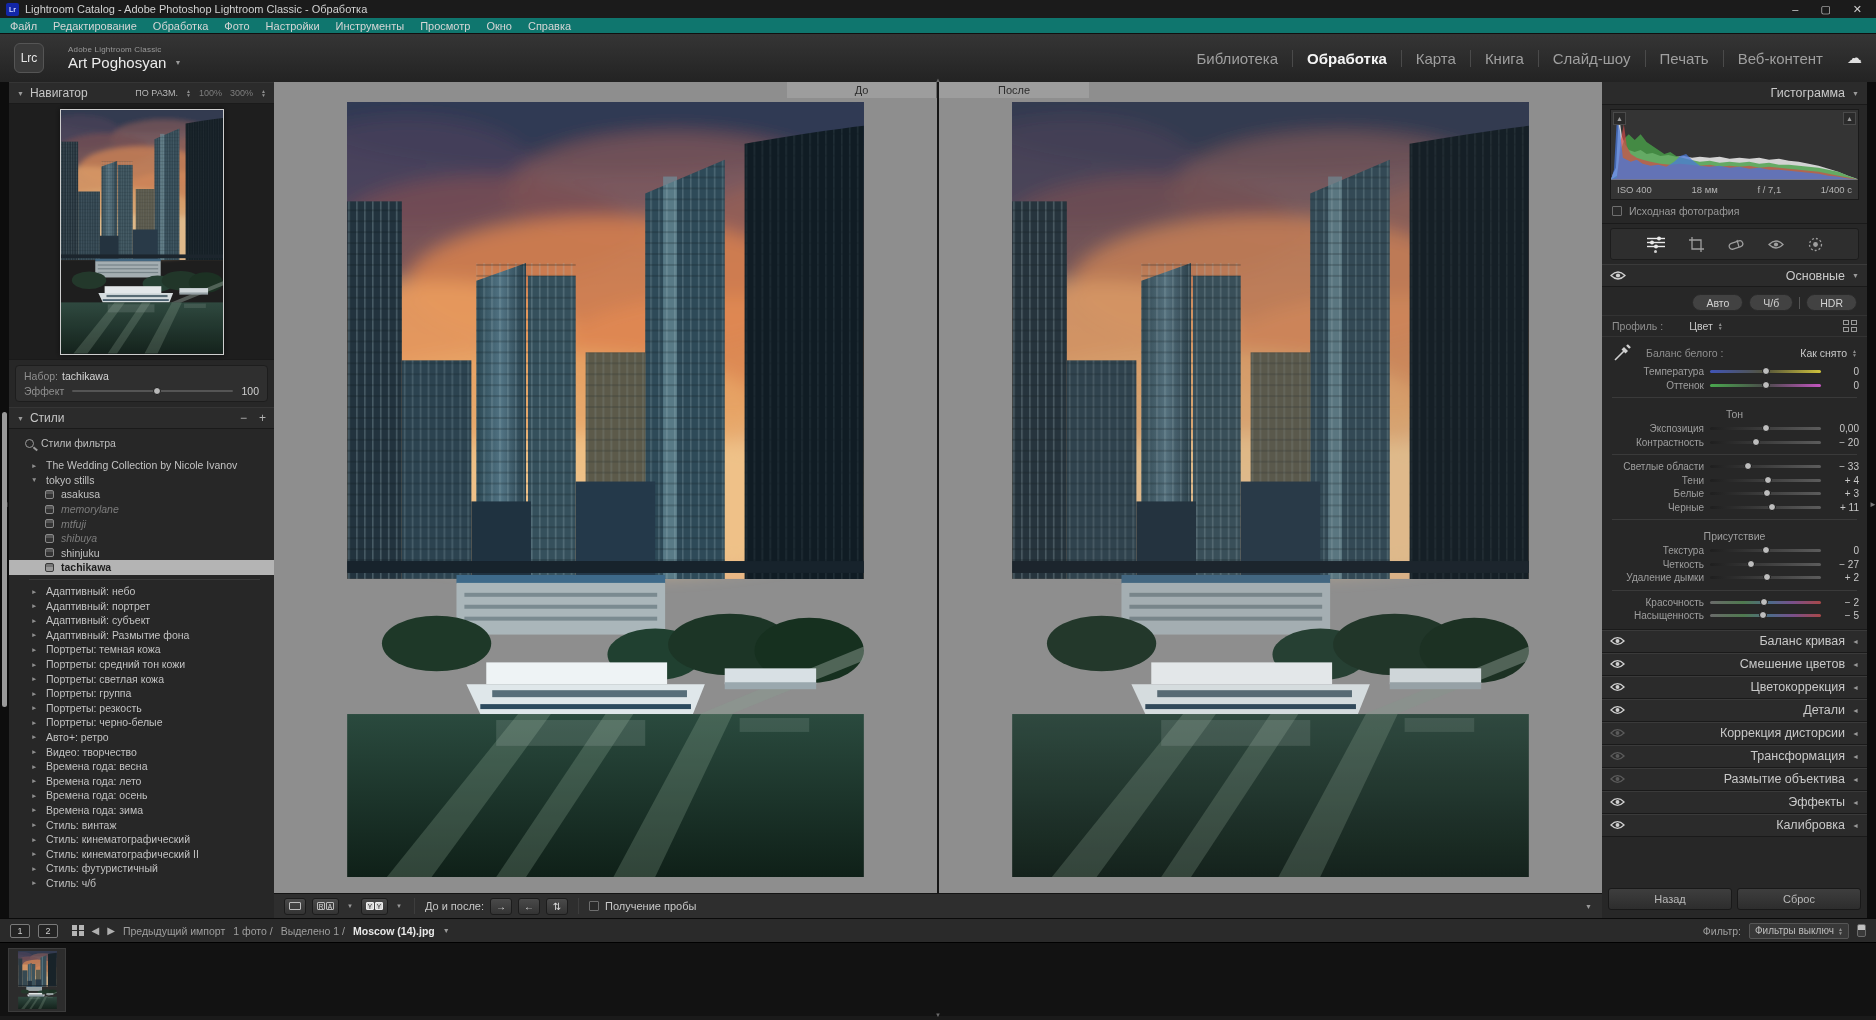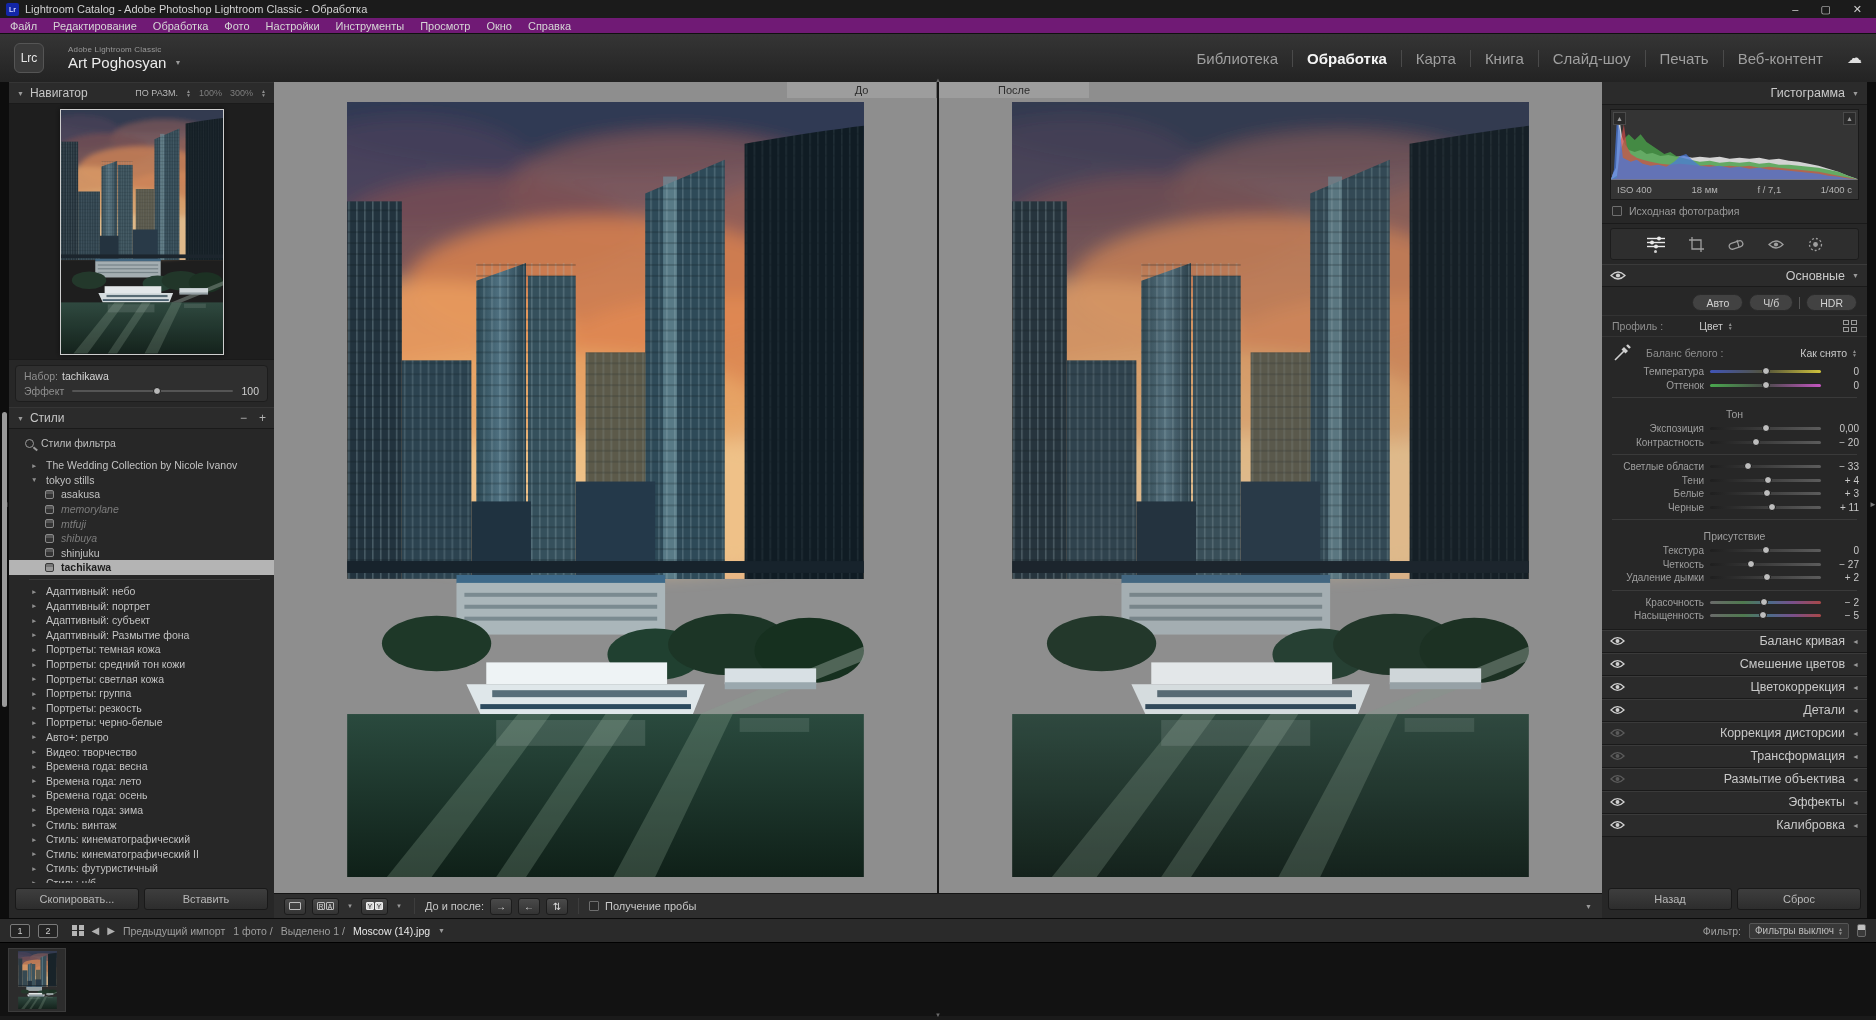--- a/index.html
+++ b/index.html
@@ -3,21 +3,21 @@
 <meta charset="utf-8">
 <style>
   *{box-sizing:border-box;margin:0;padding:0;font-family:"Liberation Sans",sans-serif;-webkit-user-select:none}
   html,body{background:#000}
   #app{position:relative;width:1876px;height:1020px;background:#161616;overflow:hidden;color:#cfcfcf}
   
   .titlebar{height:18px;background:#1b1b1b;display:flex;align-items:center;padding:0 6px;font-size:11px;color:#d2d2d2}
   .lr-badge{width:13px;height:13px;background:#1226a8;border-radius:2px;color:#cfd6ff;font-size:7px;display:flex;align-items:center;justify-content:center;margin-right:6px;font-weight:bold}
   .win-controls{margin-left:auto;display:flex;gap:22px;font-size:11px;color:#cfcfcf;padding-right:8px}
   .win-controls span{cursor:default}
-  .menubar{height:16px;background:#701a75;display:flex;align-items:center;gap:16px;padding:0 10px;font-size:11px;color:#d6d6d6;border-bottom:1px solid #101010}
+  .menubar{height:16px;background:#0f766e;display:flex;align-items:center;gap:16px;padding:0 10px;font-size:11px;color:#d6d6d6;border-bottom:1px solid #101010}
   
   .header{height:48px;background:linear-gradient(#353535,#232323);display:flex;align-items:center;padding:0 14px;position:relative}
   .lrc-logo{width:30px;height:30px;border-radius:6px;background:#3a3a3a;border:1px solid #555;color:#e6e6e6;font-size:12px;display:flex;align-items:center;justify-content:center;margin-right:24px}
   .idblock .l1{font-size:8px;color:#9a9a9a;letter-spacing:.2px}
   .idblock .l2{font-size:15px;color:#ececec;display:flex;align-items:center;gap:8px}
   .idblock .l2 .tri{font-size:7px;color:#9a9a9a}
   .modules{margin-left:auto;display:flex;align-items:center;font-size:15px;color:#9f9f9f}
   .module{padding:0 14px;cursor:pointer;white-space:nowrap}
   .module:not(:first-child){border-left:1px solid #4a4a4a}
   .module.active{color:#f5f5f5;font-weight:bold}
@@ -92,21 +92,21 @@
   .rp-head{height:23px;display:flex;align-items:center;padding:0 8px;border-top:1px solid #3a3a3a;border-bottom:1px solid #1a1a1a;background:#2b2b2b}
   .rp-head .title{margin-left:auto;font-size:12.5px;color:#c9c9c9}
   .rp-head .tri{font-size:7px;color:#9a9a9a;margin-left:7px}
   .rp-head .eye{color:#cfcfcf;margin-right:auto}
   .rp-head .eye.dim{color:#5a5a5a}
   .basic-body{padding:2px 0;border-bottom:1px solid #1a1a1a}
   .pills{display:flex;justify-content:flex-end;align-items:center;gap:6px;padding:5px 10px 4px 10px}
   .pill{background:#424242;border:1px solid #2a2a2a;border-radius:9px;height:17px;padding:0 13px;font-size:10.5px;color:#d2d2d2;display:flex;align-items:center;cursor:pointer}
   .pill-sep{width:1px;height:12px;background:#555}
   .profile-row{display:flex;align-items:center;padding:4px 10px;font-size:10.5px;color:#8f8f8f;border-top:1px solid #333}
-  .profile-row .val{color:#c9c9c9;margin-left:36px;display:flex;gap:5px;align-items:center}
+  .profile-row .val{color:#c9c9c9;margin-left:26px;display:flex;gap:5px;align-items:center}
   .grid-ic{margin-left:auto;display:grid;grid-template-columns:6px 6px;grid-gap:2px}
   .grid-ic i{width:6px;height:5px;border:1px solid #9a9a9a}
   .wb-row{display:flex;align-items:center;padding:6px 10px 2px 10px;font-size:10.5px;color:#8f8f8f;border-top:1px solid #333}
   .wb-row .val{margin-left:auto;color:#c9c9c9;display:flex;gap:5px;align-items:center}
   .sliders{padding:0 8px 4px 8px}
   .grp-head{font-size:10.5px;color:#9f9f9f;text-align:center;padding:5px 0 2px 0}
   .sldrow{display:flex;align-items:center;height:13.5px;gap:6px}
   .sldrow .lab{width:94px;text-align:right;font-size:10px;color:#9f9f9f;white-space:nowrap}
   .track{flex:1;height:3px;border-radius:2px;position:relative;background:linear-gradient(90deg,#1f1f1f,#5c5c5c)}
   .track.temp{background:linear-gradient(90deg,#4054b8,#54543a 50%,#cfc23c)}
@@ -115,21 +115,21 @@
   .knob{position:absolute;top:-3px;width:8px;height:8px;border-radius:50%;background:#bdbdbd;border:1px solid #161616;transform:translateX(-4px)}
   .sldrow .val{width:32px;text-align:right;font-size:10px;color:#c9c9c9;white-space:nowrap}
   .grp-sep{height:1px;background:#3a3a3a;margin:5px 2px}
   .rp-spacer{flex:1}
   
   .fsbar{height:24px;background:#2a2a2a;border-top:1px solid #0a0a0a;display:flex;align-items:center;gap:8px;padding:0 10px;font-size:10.5px;color:#9f9f9f}
   .fs-num{width:20px;height:14px;border:1px solid #7a7a7a;border-radius:2px;color:#cfcfcf;font-size:9px;display:flex;align-items:center;justify-content:center;background:#232323}
   .fs-grid{display:grid;grid-template-columns:5px 5px;grid-gap:1.5px;margin-left:6px}
   .fs-grid i{width:5px;height:5px;background:#b5b5b5}
   .fs-arrow{color:#b0b0b0;font-size:10px}
-  .fs-file{color:#e8e8e8;font-weight:normal}
+  .fs-file{color:#e8e8e8;font-weight:bold}
   .fs-caret{font-size:7px;color:#9a9a9a}
   .fsbar .right{margin-left:auto;display:flex;align-items:center;gap:8px}
   .filter-dd{width:100px;height:16px;background:#383838;border:1px solid #555;border-radius:2px;display:flex;align-items:center;padding:0 5px;color:#bdbdbd;font-size:10px;gap:4px}
   .filter-dd span:first-child{flex:1;white-space:nowrap;overflow:hidden}
   .lock-ic{width:9px;height:13px;border:1px solid #6a6a6a;border-radius:2px;background:linear-gradient(#c0c0c0 45%,#3a3a3a 45%)}
   .strip{height:74px;background:#121212;display:flex;align-items:center;padding:0 8px;border-top:1px solid #000}
   .strip-cell{width:58px;height:64px;background:#2c2c2c;border:1px solid #3c3c3c;display:flex;align-items:center;justify-content:center}
   .bottom-edge{height:4px;background:#1a1a1a;position:relative}
   .bottom-edge span{position:absolute;left:50%;top:-4px;transform:translateX(-50%);font-size:6px;color:#6a6a6a}
   svg{display:block}
@@ -436,24 +436,20 @@
           </div>
           <div class="srow">
             <span class="tri">►</span>
             <span>Стиль: футуристичный</span>
           </div>
           <div class="srow">
             <span class="tri">►</span>
             <span>Стиль: ч/б</span>
           </div>
         </div>
-      <div class="btn-row">
-        <span class="lrbtn">Скопировать...</span>
-        <span class="lrbtn">Вставить</span>
-      </div>
     </div>
 
     <div class="center">
       <div class="panes">
         <div class="pane before">
           <div class="pane-tab">До</div>
           <div class="photo-wrap">
               <svg width="517" height="775" viewBox="0 0 520 780">
                 <use href="#cityphoto"></use>
               </svg>

